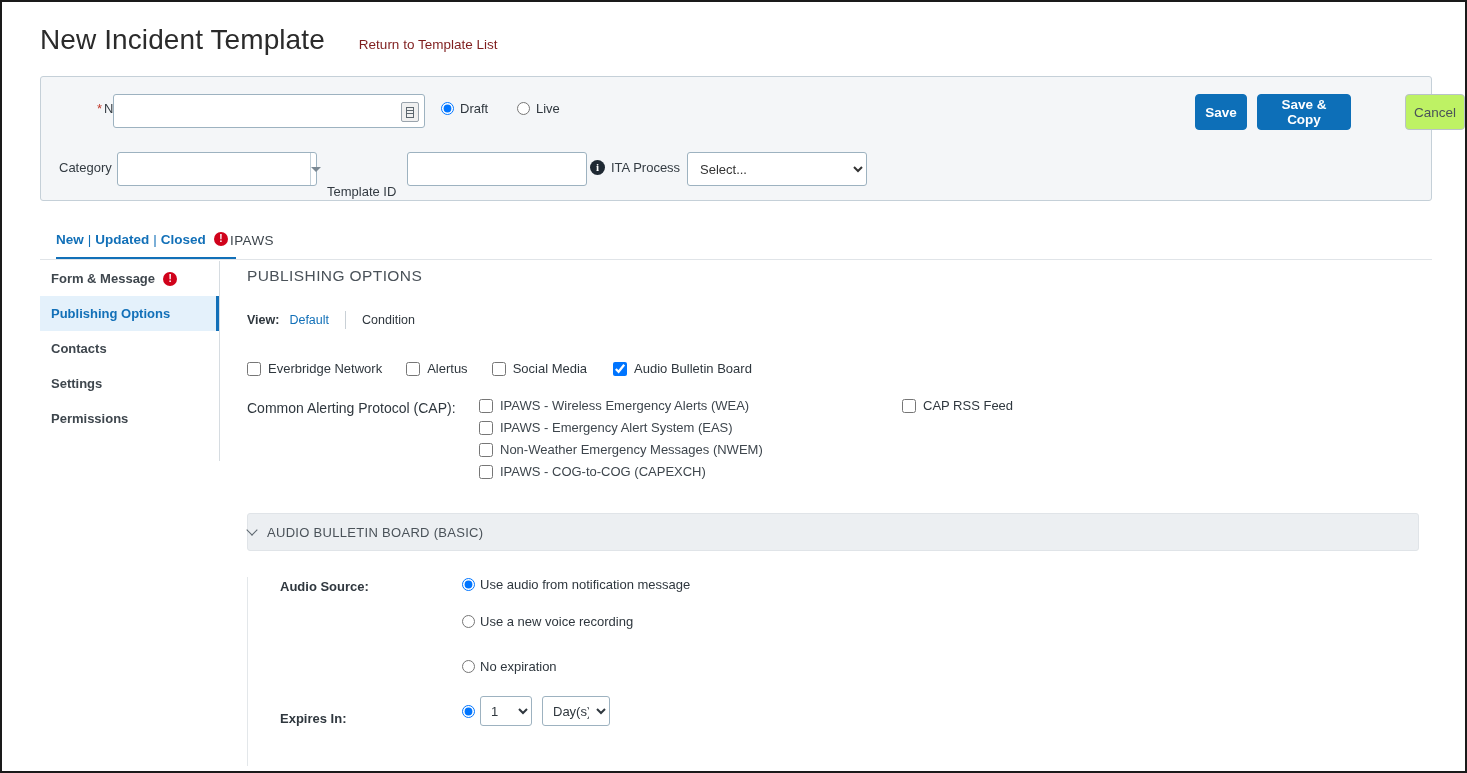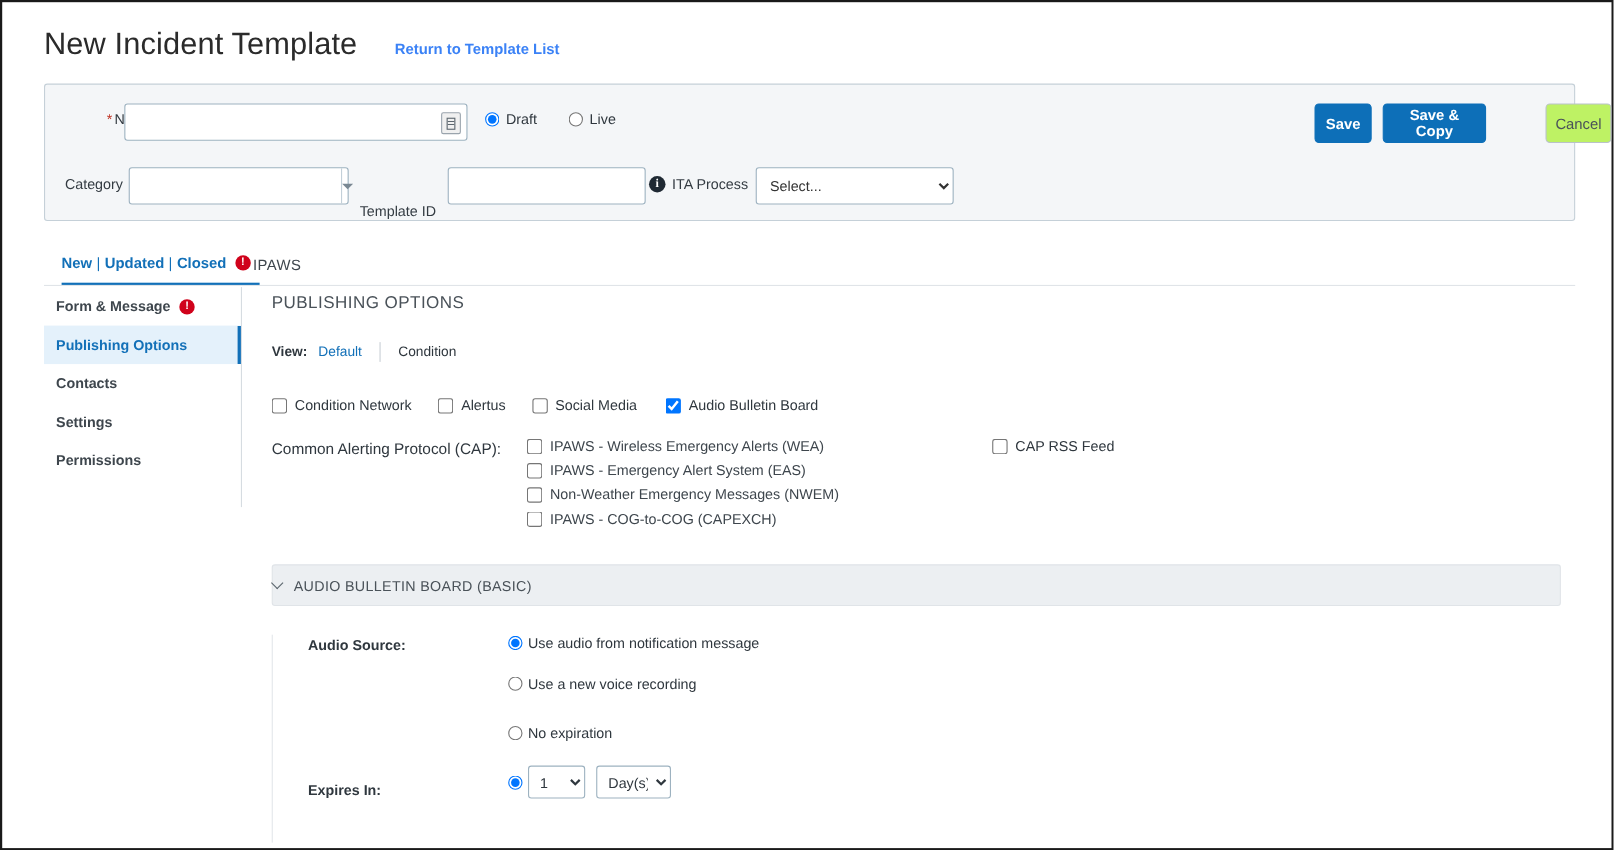--- a/index.html
+++ b/index.html
@@ -25,22 +25,22 @@
   }
   .page-title {
     font-size: 28px;
     color: #2b2b2b;
     font-weight: 400;
     letter-spacing: .1px;
   }
   .return-link {
     margin-left: 34px;
     font-size: 13.5px;
-    font-weight: bold;
-    color: #3b82f6;
+    font-weight: normal;
+    color: #7f1d1d;
     text-decoration: none;
     cursor: pointer;
   }
 
   
   .form-panel {
     position: absolute;
     left: 38px; top: 74px;
     width: 1392px; height: 125px;
     background: #f4f6f8;
@@ -430,21 +430,21 @@
     <div class="view-row">
       <span class="view-label">View:</span>
       <span class="view-default">Default</span>
       <span class="view-divider"></span>
       <span class="view-condition">Condition</span>
     </div>
 
     <div class="chk-row">
       <label class="chk" style="margin-right:24px;">
         <input type="checkbox" style="">
-        <span>Condition Network</span>
+        <span>Everbridge Network</span>
       </label>
       <label class="chk" style="margin-right:24px;">
         <input type="checkbox" style="">
         <span>Alertus</span>
       </label>
       <label class="chk" style="margin-right:26px;">
         <input type="checkbox" style="">
         <span>Social Media</span>
       </label>
       <label class="chk">

